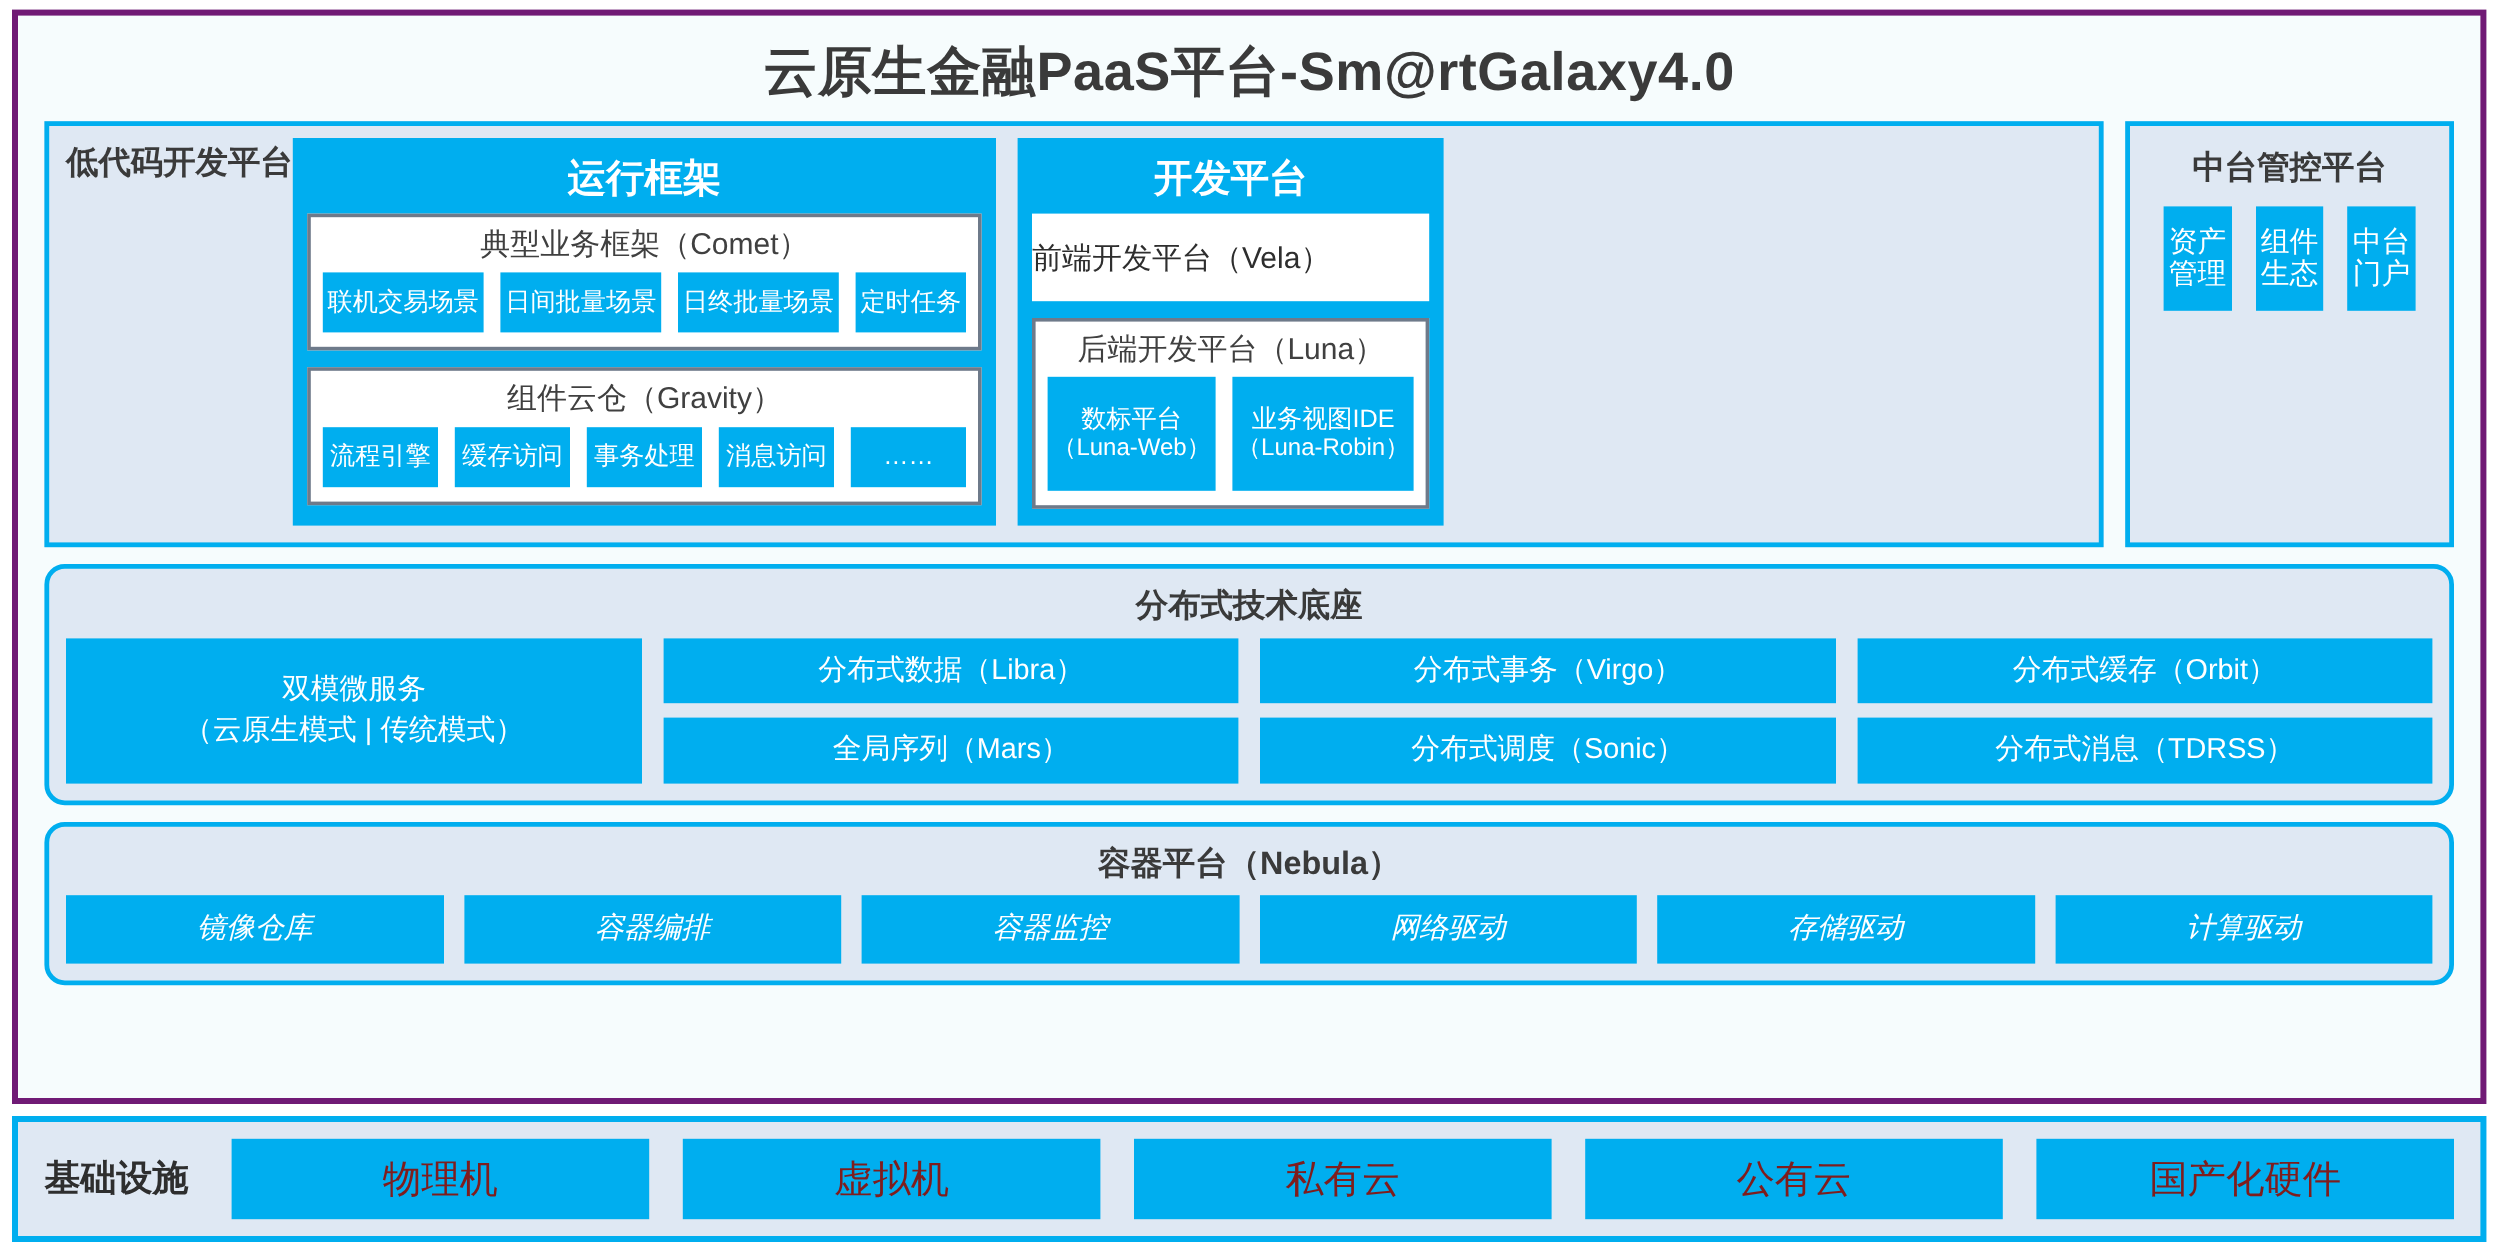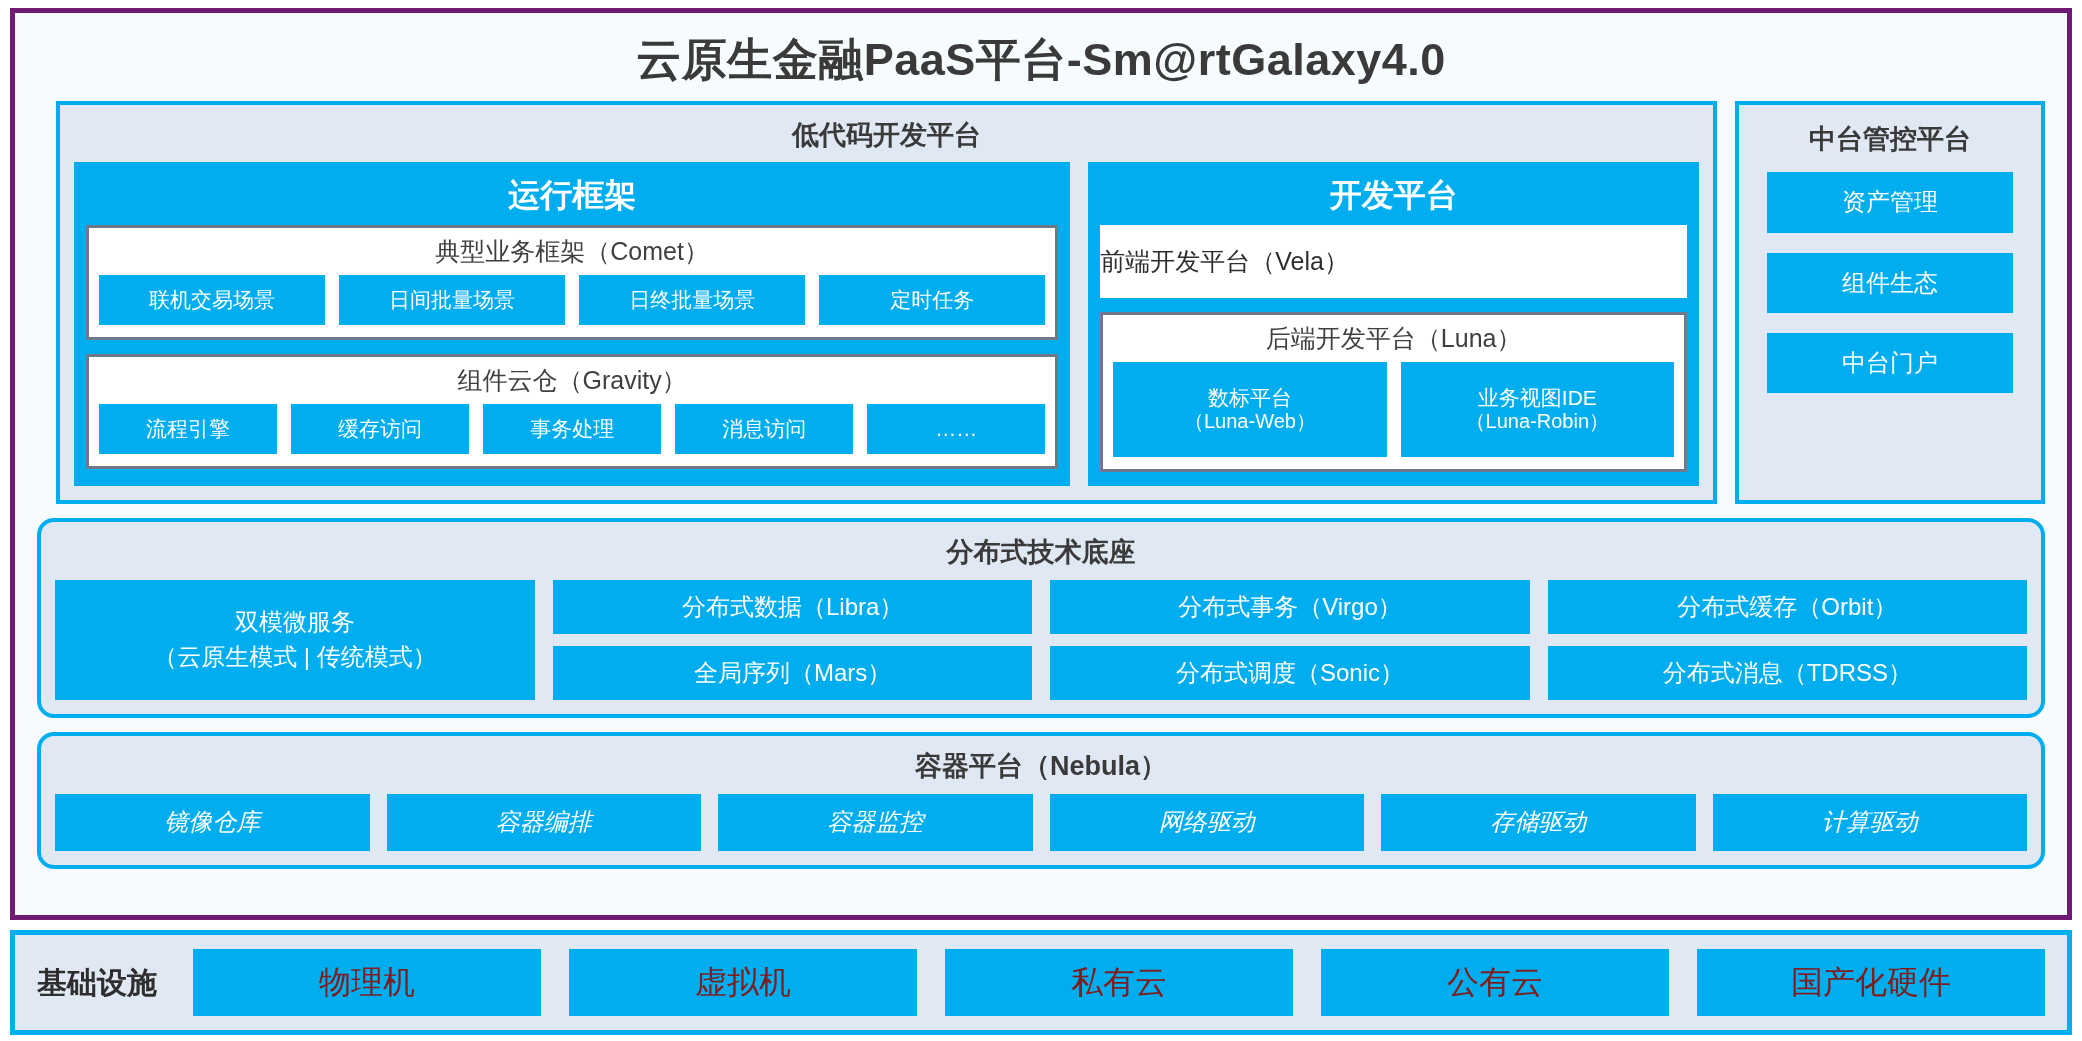--- a/index.html
+++ b/index.html
@@ -45,22 +45,22 @@
     text-align: center;
     font-size: 27px;
     font-weight: bold;
     color: #3A3A3A;
     padding: 6px 0 12px 0;
     line-height: 1.1;
   }
 
   
   .row-top { display: flex; gap: 18px; }
-  .lowcode { flex: 1 1 auto; display: flex; flex-direction: column; margin-left: 19px; }
-  .midctl  { width: 310px; display: flex; flex-direction: column; }
+  .lowcode { flex: 1 1 auto; display: flex; flex-direction: row; }
+  .midctl  { width: 274px; display: flex; flex-direction: column; }
 
   .lowcode-body { display: flex; gap: 18px; align-items: stretch; }
 
   
   .cyan-card {
     background: #00AEEF;
     padding: 10px 12px 14px 12px;
     display: flex; flex-direction: column;
   }
   .cyan-card-title {
@@ -109,21 +109,21 @@
     text-align: center;
     padding: 13px 4px;
     line-height: 1.15;
     white-space: nowrap;
   }
   .chip.two-line { padding: 24px 4px; font-size: 21px; }
   .chip .sub { display: block; font-size: 20px; }
 
   
   .midctl .panel-title { padding: 10px 0 18px 0; }
-  .mid-list { display: flex; flex-direction: column; gap: 20px; padding: 0 14px 8px 14px; }
+  .mid-list { display: flex; flex-direction: row; gap: 20px; padding: 0 14px 8px 14px; }
   .mid-item {
     background: #00AEEF;
     color: #ffffff;
     font-size: 24px;
     text-align: center;
     padding: 17px 0;
     line-height: 1.1;
   }
 
   

